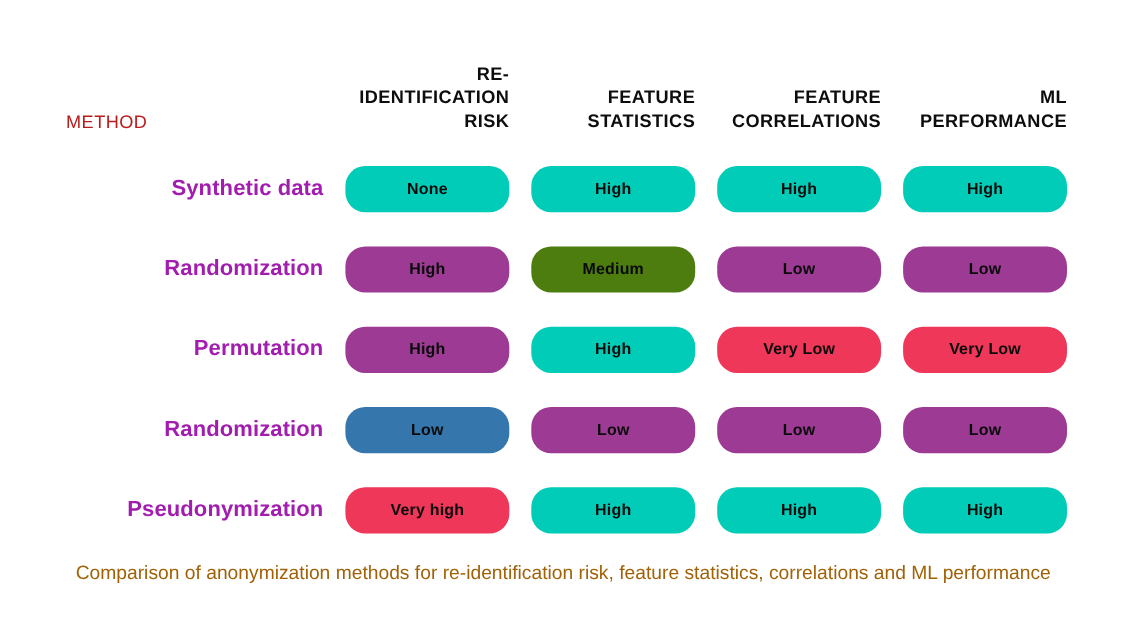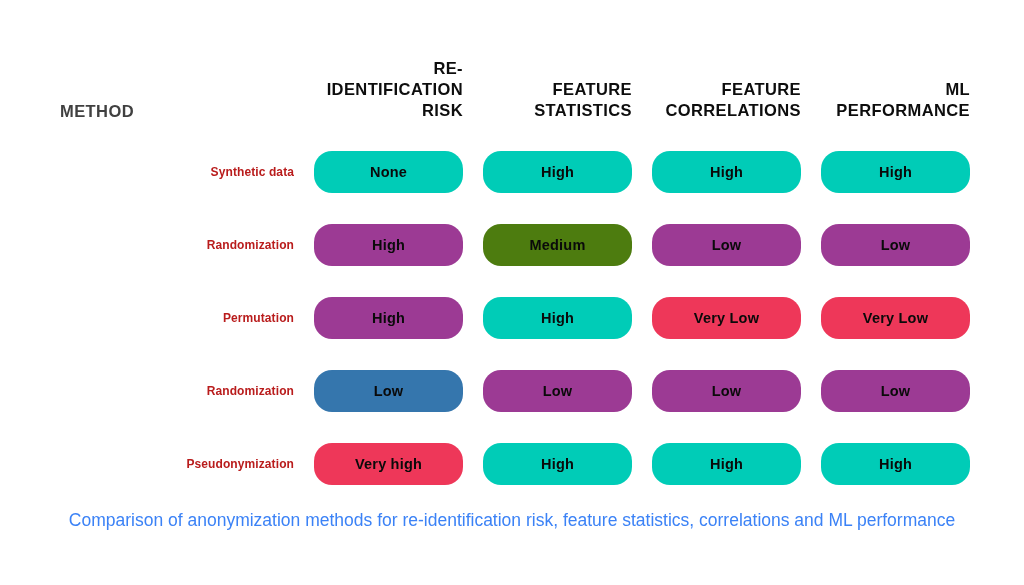--- a/index.html
+++ b/index.html
@@ -51,40 +51,40 @@
     line-height: 1.28;
     letter-spacing: 0.4px;
     color: #0d0d0d;
     text-transform: uppercase;
     padding-bottom: 4px;
     white-space: pre-line;
   }
 
   .method-header {
     text-align: center;
-    font-weight: 700;
+    font-weight: 400;
     font-size: 16.5px;
     letter-spacing: 0.4px;
-    color: #404040;
+    color: #b91c1c;
     text-transform: uppercase;
     padding-bottom: 4px;
     padding-right: 120px;
   }
 
   
   .data-row {
     height: 53px;
     margin-top: 20px;
   }
 
   .row-label {
     text-align: right;
     font-weight: 700;
-    font-size: 12px;
-    color: #b91c1c;
+    font-size: 20px;
+    color: #a21caf;
     padding-right: 20px;
     letter-spacing: 0.1px;
     white-space: nowrap;
   }
 
   .cell {
     height: 42px;
     border-radius: 18px;
     display: flex;
     align-items: center;
@@ -100,21 +100,21 @@
 
   
   .caption {
     position: absolute;
     left: 0;
     right: 0;
     top: 508px;
     text-align: center;
     font-size: 17.5px;
     line-height: 1.45;
-    color: #3b82f6;
+    color: #a16207;
     padding: 0 56px;
     font-weight: 400;
   }
 </style>
 </head>
 <body>
 
 <div id="matrix-figure">
 
   <div class="grid">

